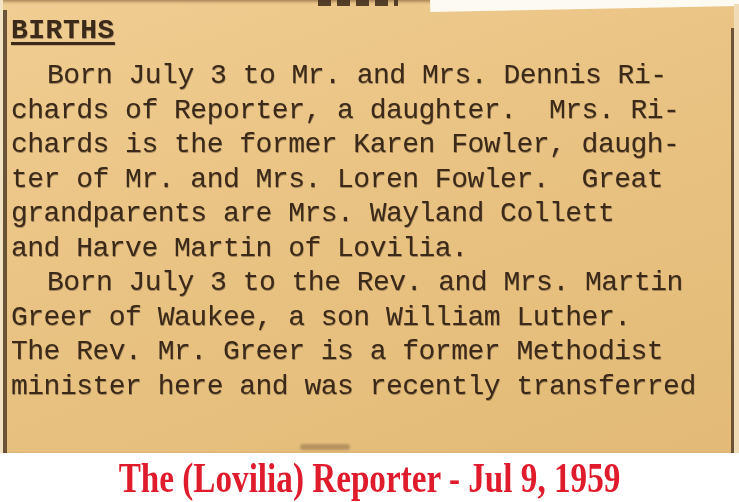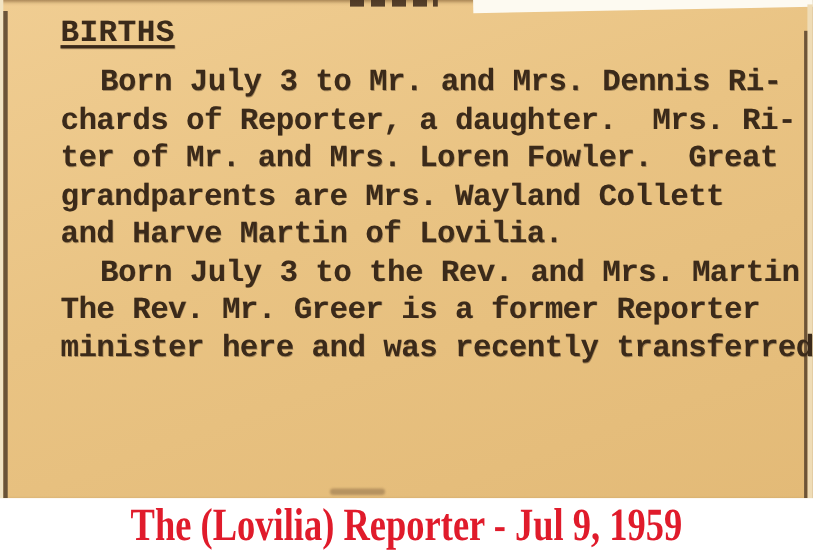--- a/index.html
+++ b/index.html
@@ -48,34 +48,33 @@
     border-radius: 3px;
     filter: blur(1px);
   }
 
   
   .article {
     position: relative;
     padding: 15px 0 0 11px;
     color: #3b2a1a;
     text-shadow: 0.5px 0.5px 0.5px rgba(59, 42, 26, 0.4);
-    margin-left: 44px;
   }
   .heading {
     font-size: 28px;
     font-weight: bold;
     letter-spacing: 0.5px;
     text-decoration: underline;
     text-decoration-thickness: 2.5px;
     text-underline-offset: 4px;
     margin-bottom: 13px;
   }
   .line {
     font-size: 28px;
-    font-weight: bold;
+    font-weight: normal;
     line-height: 34.5px;
     white-space: pre;
     letter-spacing: -0.5px;
   }
   .line.indent { padding-left: 36px; }
 
   
   .caption {
     position: absolute;
     left: 0; bottom: 0;
@@ -108,25 +107,27 @@
     <div class="edge-left-light"></div>
     <div class="edge-left-dark"></div>
     <div class="edge-right-light"></div>
     <div class="edge-right-dark"></div>
 
     <div class="article">
       <div class="heading">BIRTHS</div>
       <div class="body-lines">
         <div class="line indent">Born July 3 to Mr. and Mrs. Dennis Ri-</div>
         <div class="line">chards of Reporter, a daughter.  Mrs. Ri-</div>
+        <div class="line">chards is the former Karen Fowler, daugh-</div>
         <div class="line">ter of Mr. and Mrs. Loren Fowler.  Great</div>
         <div class="line">grandparents are Mrs. Wayland Collett</div>
         <div class="line">and Harve Martin of Lovilia.</div>
         <div class="line indent">Born July 3 to the Rev. and Mrs. Martin</div>
-        <div class="line">The Rev. Mr. Greer is a former Reporter</div>
+        <div class="line">Greer of Waukee, a son William Luther.</div>
+        <div class="line">The Rev. Mr. Greer is a former Methodist</div>
         <div class="line">minister here and was recently transferred</div>
       </div>
     </div>
 
     <div class="bottom-smudge"></div>
   </div>
 
   <div class="caption">
     <span class="caption-text">The (Lovilia) Reporter - Jul 9, 1959</span>
   </div>

